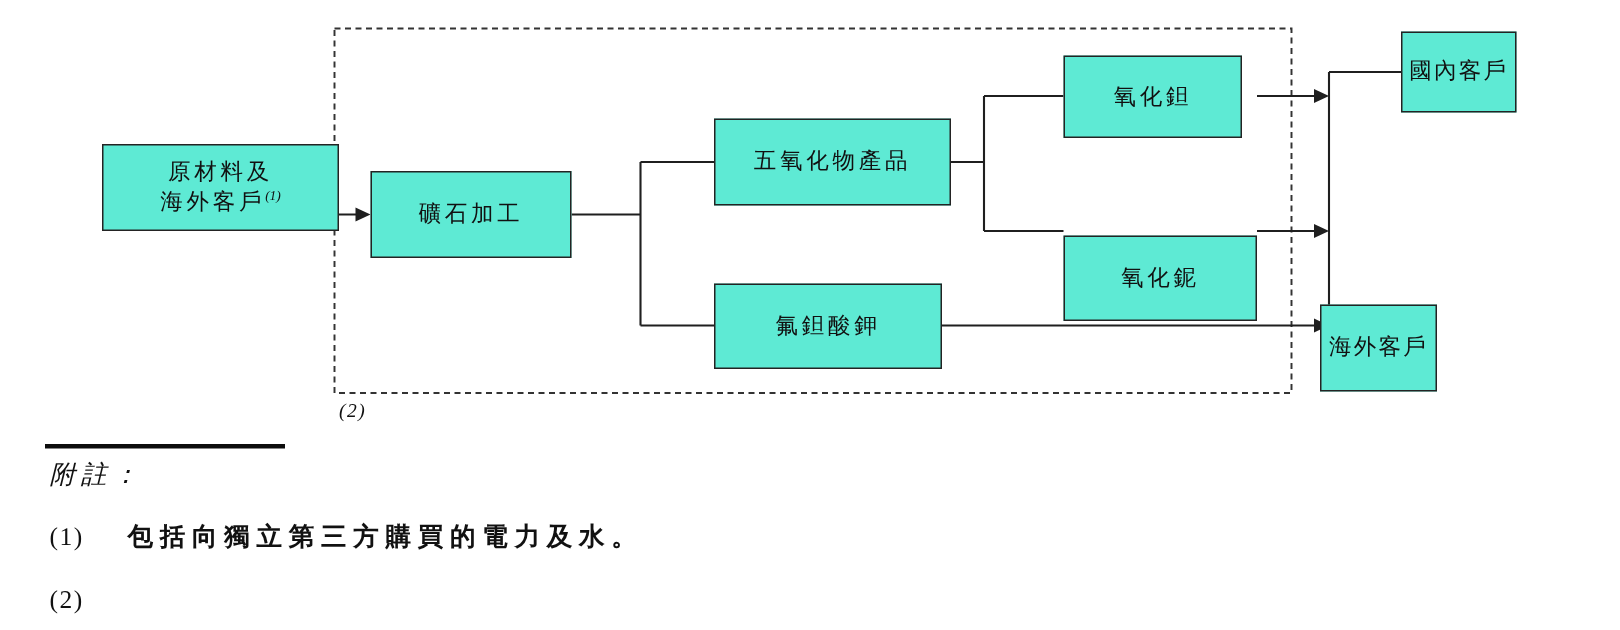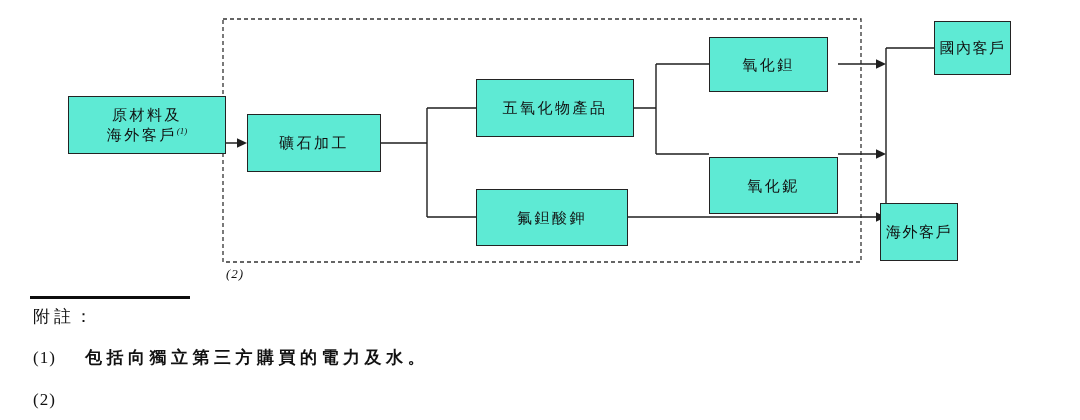--- a/index.html
+++ b/index.html
@@ -32,21 +32,21 @@
     position:absolute;left:226px;top:266px;
     font-size:13px;font-style:italic;letter-spacing:1px;
     z-index:2;
   }
   .notes-rule{
     position:absolute;left:30px;top:296px;
     width:160px;height:2.5px;background:#0d0d0d;
   }
   .notes-heading{
     position:absolute;left:33px;top:305px;
-    font-size:17px;letter-spacing:4px;
+    font-size:17px;font-style:italic;letter-spacing:4px;
   }
   .note-row{
     position:absolute;left:33px;
     display:flex;align-items:baseline;
     font-size:17px;
   }
   .note-row.n1{top:346px;}
   .note-row.n2{top:390px;}
   .note-num{width:52px;flex:none;letter-spacing:1px;}
   .note-text{letter-spacing:4.5px;white-space:nowrap;font-weight:bold;}

